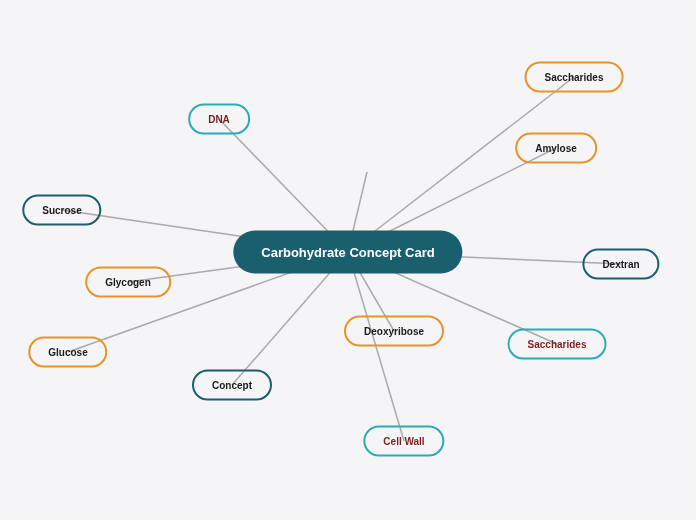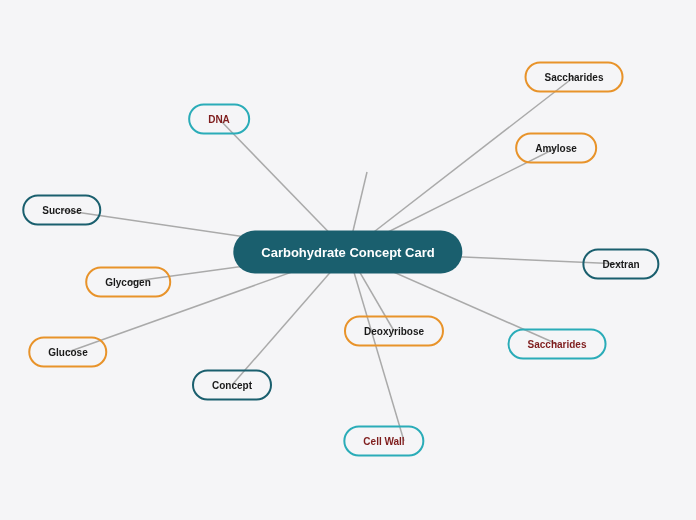--- a/index.html
+++ b/index.html
@@ -88,20 +88,20 @@
     </svg>
 
   <div class="node node-center" id="node-center" style="left:348px; top:252px;">
     <span>Carbohydrate Concept Card</span>
   </div>
 
 <div class="node node-orange" style="left: 574px; top: 77px;">Saccharides</div>
     <div class="node node-orange" style="left: 556px; top: 148px;">Amylose</div>
     <div class="node node-dark" style="left: 621px; top: 264px;">Dextran</div>
     <div class="node node-teal" style="left: 557px; top: 344px;">Saccharides</div>
-    <div class="node node-teal" style="left: 384px; top: 441px;">Cell Wall</div>
+    <div class="node node-teal" style="left: 404px; top: 441px;">Cell Wall</div>
     <div class="node node-orange" style="left: 394px; top: 331px;">Deoxyribose</div>
     <div class="node node-dark" style="left: 232px; top: 385px;">Concept</div>
     <div class="node node-orange" style="left: 68px; top: 352px;">Glucose</div>
     <div class="node node-orange" style="left: 128px; top: 282px;">Glycogen</div>
     <div class="node node-dark" style="left: 62px; top: 210px;">Sucrose</div>
     <div class="node node-teal" style="left: 219px; top: 119px;">DNA</div>
   </div>
 
 </body></html>

